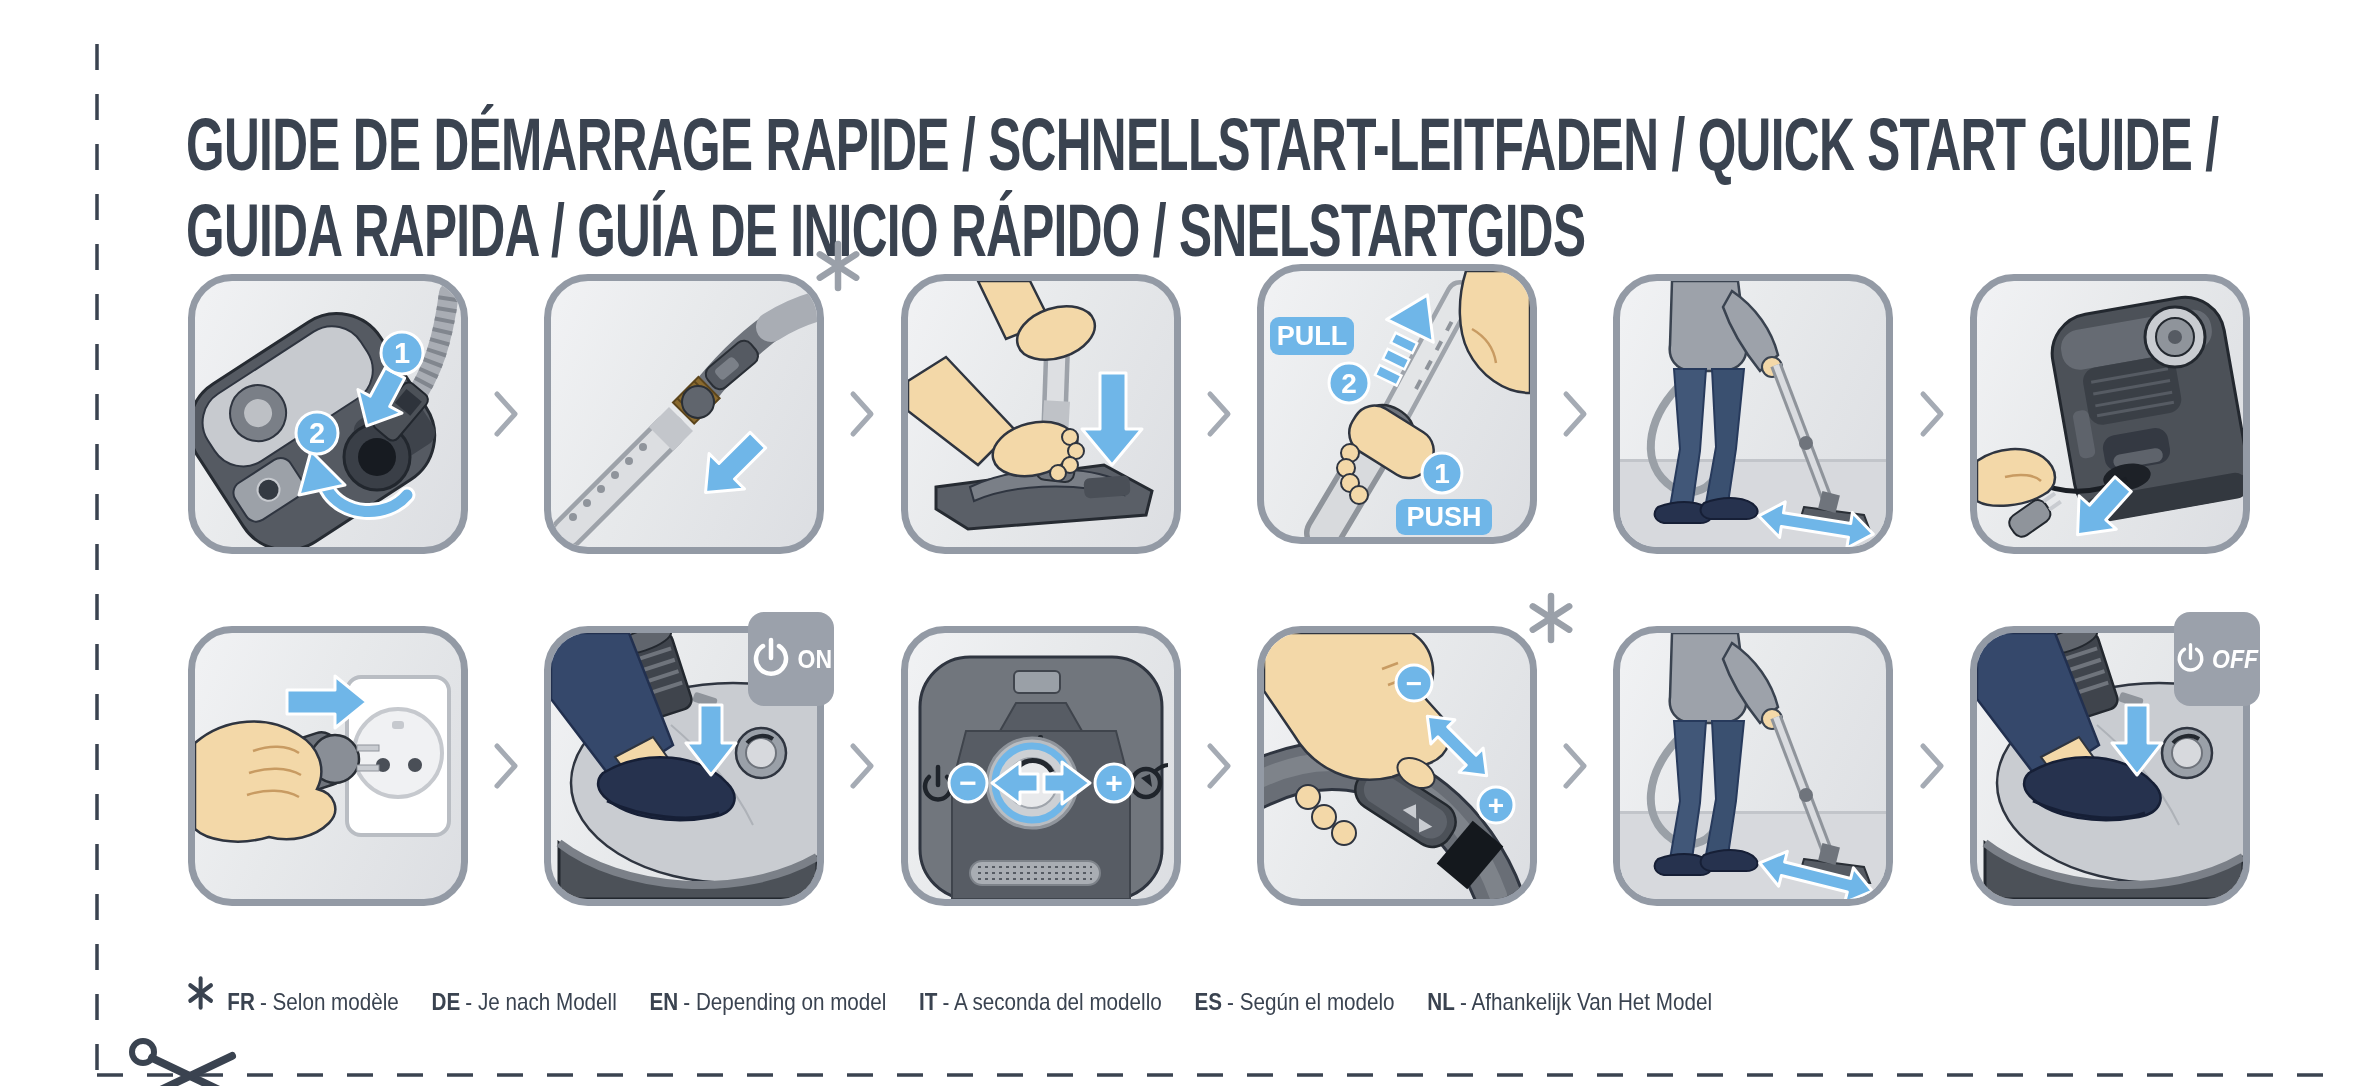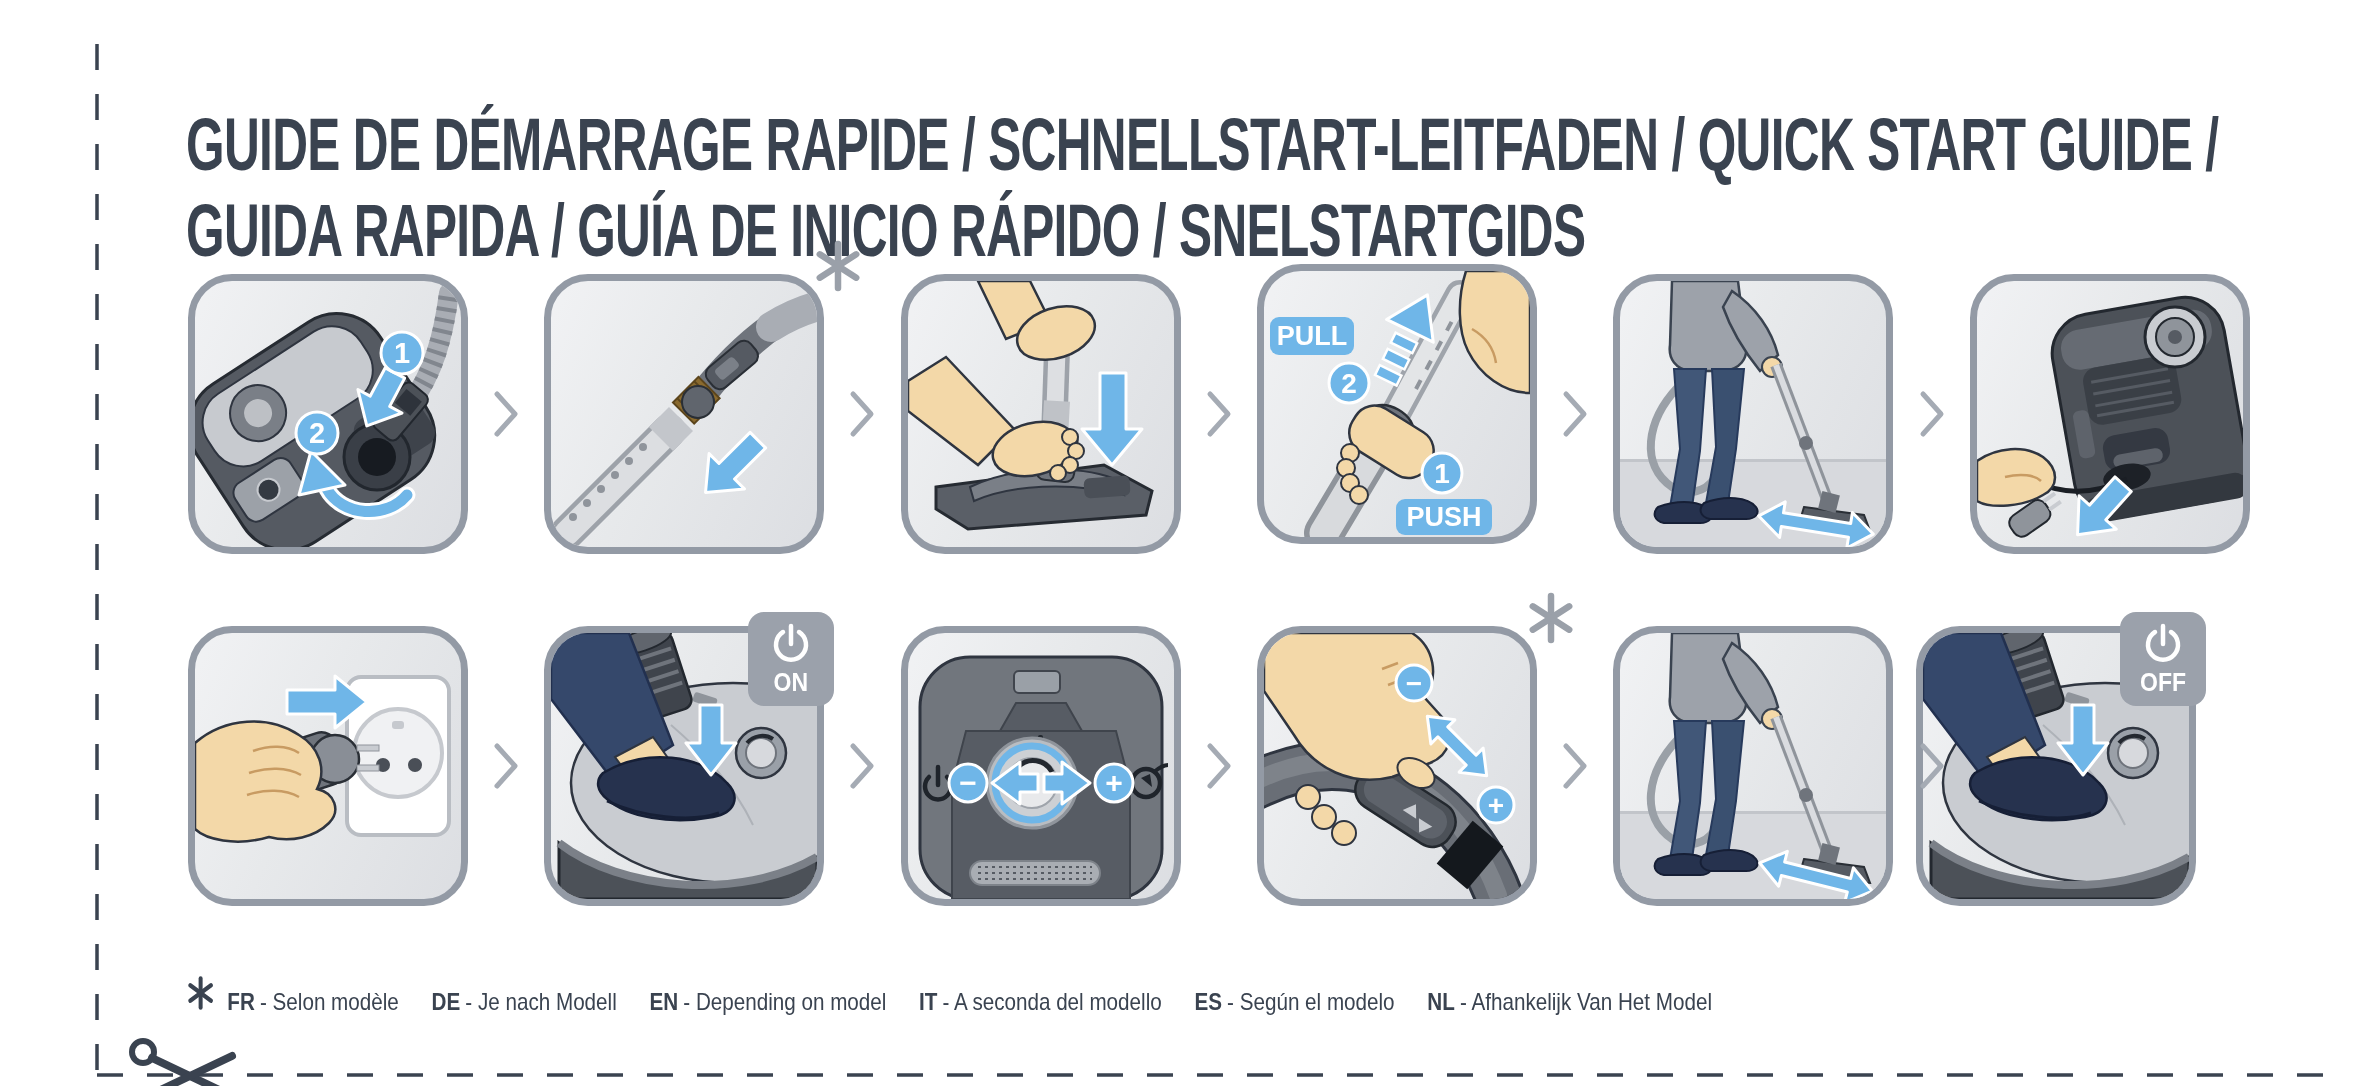--- a/index.html
+++ b/index.html
@@ -10,21 +10,21 @@
          font-size:74px;line-height:86px;letter-spacing:-1px;white-space:nowrap;
          transform:scaleX(.67);transform-origin:0 0;}
   .panel{position:absolute;width:280px;height:280px;}
   .frame{position:absolute;inset:0;border:7px solid #939AA5;border-radius:44px;
          background:linear-gradient(115deg,#f1f2f4 0%,#e7e9eb 45%,#dcdee2 100%);
          overflow:hidden;}
   .frame svg{display:block;width:266px;height:266px;}
   .frame text, .state-badge text{font-family:"Liberation Sans",sans-serif;font-weight:700;fill:#ffffff;text-anchor:middle;}
   .chev{position:absolute;width:28px;height:48px;}
   .state-badge{position:absolute;top:-14px;right:-10px;width:86px;height:94px;background:#9BA1AB;
-         border-radius:16px;display:flex;flex-direction:column;align-items:center;
+         border-radius:16px;display:flex;flex-direction:row;align-items:center;
          justify-content:center;gap:3px;z-index:3;}
   .state-badge .lbl{color:#fff;font-weight:700;font-size:25px;line-height:1;transform:scaleX(.92);}
   .panel-star{position:absolute;top:-34px;right:-40px;width:52px;height:52px;z-index:3;}
   .footnote{position:absolute;left:186px;top:932px;display:flex;align-items:flex-start;gap:14px;
          color:#3A4350;white-space:nowrap;transform:scaleX(.86);transform-origin:0 0;}
   .fn-entries{display:flex;gap:38px;font-size:24px;padding-top:12px;}
   .fn-entry b{font-weight:700;margin-right:6px;}
   .fn-entry span{font-weight:400;}
 </style>
 </head>
@@ -494,21 +494,21 @@
           <polygon points="184,226 244,234 250,250 178,246" fill="#565B63" stroke="#2A2F36" stroke-width="2"></polygon>
           <rect x="200" y="212" width="18" height="18" fill="#6F747C" transform="rotate(14 209 221)"></rect>
         </g>
         <g transform="rotate(14 196 244)">
           <polygon points="138,244 162,226 162,237 230,237 230,226 254,244 230,262 230,251 162,251 162,262" fill="#6FB6E8" stroke="#fff" stroke-width="3" stroke-linejoin="round"></polygon>
         </g>
       </svg>
     </div>
   </div>
 
-  <div class="panel" style="left:1916px;top:582px;">
+  <div class="panel" style="left:1970px;top:582px;font-style:italic;">
     <div class="frame">
       <svg viewBox="0 0 266 266">
         <g>
           <ellipse cx="182" cy="150" rx="162" ry="100" fill="#C9CCD1" stroke="#2F3540" stroke-width="2.5"></ellipse>
           <path d="M120 92 C 150 118 182 150 202 192" stroke="#AEB2B8" stroke-width="2" fill="none"></path>
           <path d="M8 210 C 70 258 190 268 266 224 L266 266 L8 266 Z" fill="#4C5158" stroke="#23282F" stroke-width="3"></path>
           <path d="M8 210 C 70 258 190 268 266 224" stroke="#7B8088" stroke-width="8" fill="none"></path>
           <rect x="142" y="62" width="24" height="10" rx="3" fill="#8F949B" transform="rotate(18 154 67)"></rect>
           <circle cx="210" cy="120" r="25" fill="#9AA0A8" stroke="#2F3540" stroke-width="2.5"></circle>
           <circle cx="210" cy="120" r="15" fill="#D7D9DD" stroke="#6F747C" stroke-width="2"></circle>

